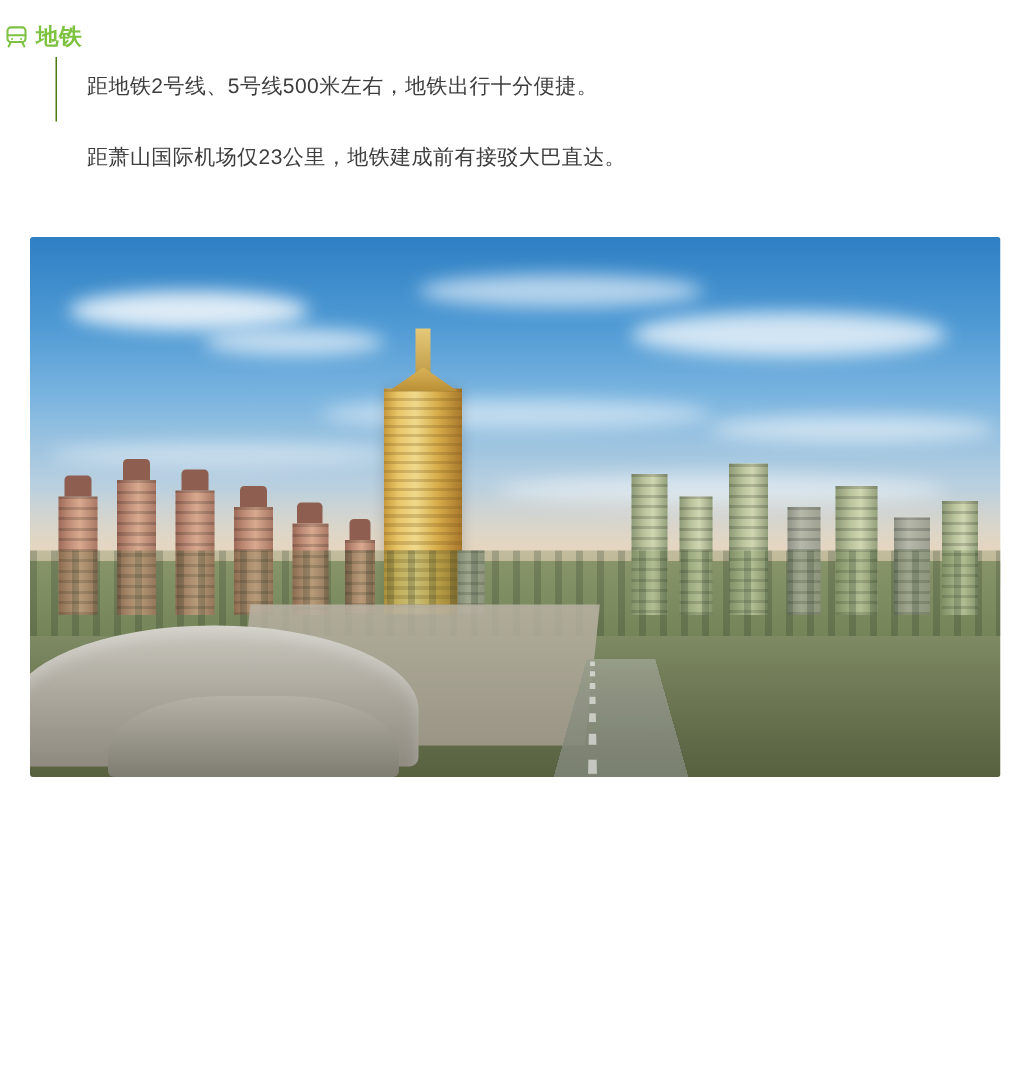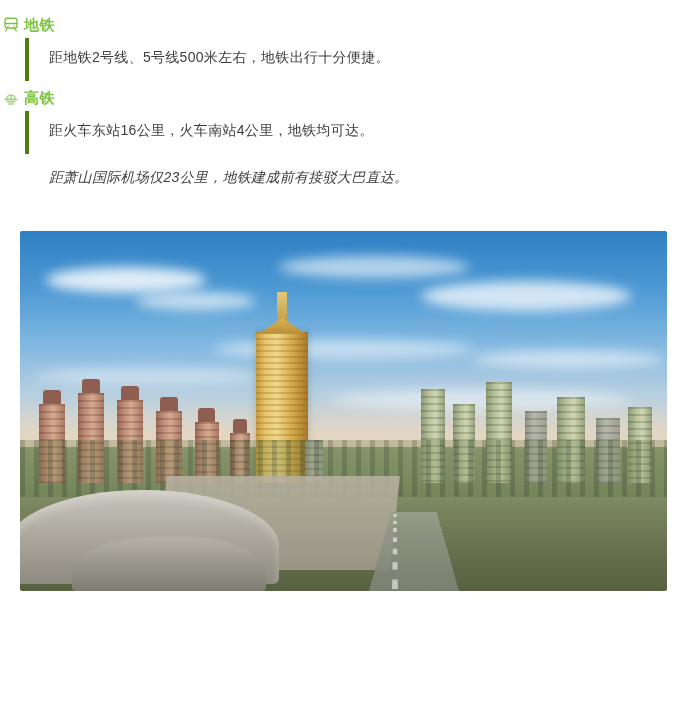--- a/index.html
+++ b/index.html
@@ -50,23 +50,23 @@
   }
   .item-title {
     font-size: 15px;
     font-weight: bold;
     color: #7ec242;
     letter-spacing: 0.5px;
     line-height: 22px;
     font-family: Liberation Serif, serif;
   }
   .item-body {
-    border-left: 4px solid #4d7c0f;
+    border-left: 1px solid #4d7c0f;
     padding: 9px 0 14px 20px;
-    margin-left: 1px;
+    margin-left: 13px;
   }
   .item-desc {
     font-size: 14px;
     color: #3d3d3d;
     line-height: 20px;
     letter-spacing: 0.3px;
   }
   .image-block {
     margin: 30px 20px 0 20px;
     height: 360px;
@@ -260,40 +260,23 @@
           </svg>
         </span>
         <span class="item-title">地铁</span>
       </div>
       <div class="item-body">
         <div class="item-desc">距地铁2号线、5号线500米左右，地铁出行十分便捷。</div>
       </div>
     </div>
 
 
+
     <div class="transport-item">
-      <div class="item-head">
-        <span class="icon-wrap">
-          <svg width="18" height="18" viewBox="0 0 24 24" fill="none" stroke="#9fd47f" stroke-width="1.8" stroke-linecap="round" stroke-linejoin="round">
-            <path d="M6 14 a6 6 0 0 1 12 0 z"></path>
-            <line x1="4" y1="14" x2="20" y2="14"></line>
-            <line x1="12" y1="8" x2="12" y2="14"></line>
-            <line x1="7" y1="17" x2="17" y2="17"></line>
-            <line x1="9" y1="20" x2="15" y2="20"></line>
-          </svg>
-        </span>
-        <span class="item-title">高铁</span>
-      </div>
-      <div class="item-body">
-        <div class="item-desc">距火车东站16公里，火车南站4公里，地铁均可达。</div>
-      </div>
-    </div>
-
-    <div class="transport-item">
-      <div class="item-body" style="border-left-color:transparent;font-style:italic;">
+      <div class="item-body" style="border-left-color:transparent;">
         <div class="item-desc">距萧山国际机场仅23公里，地铁建成前有接驳大巴直达。</div>
       </div>
     </div>
 
   </div>
 
   <div class="image-block">
     <div class="cityscape">
       <div class="sky"></div>
       <div class="cloud c1"></div>

